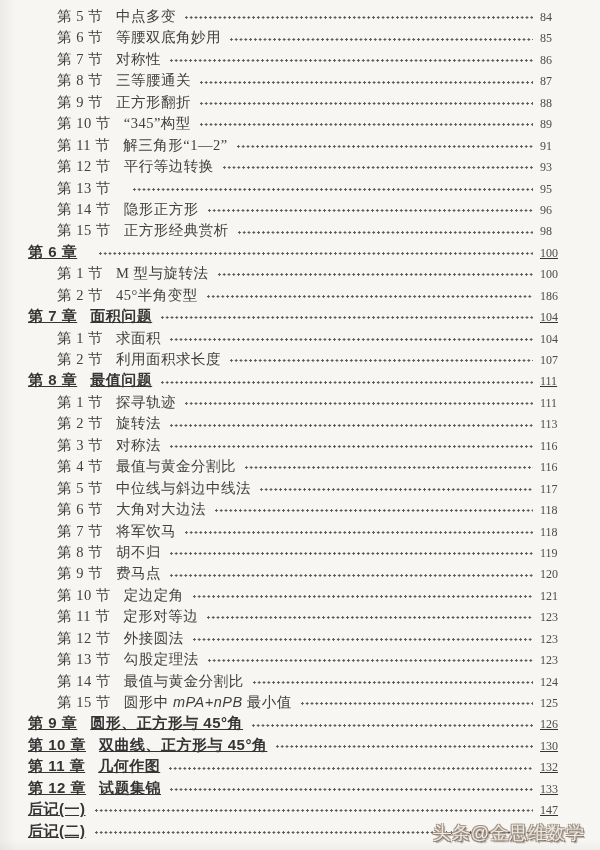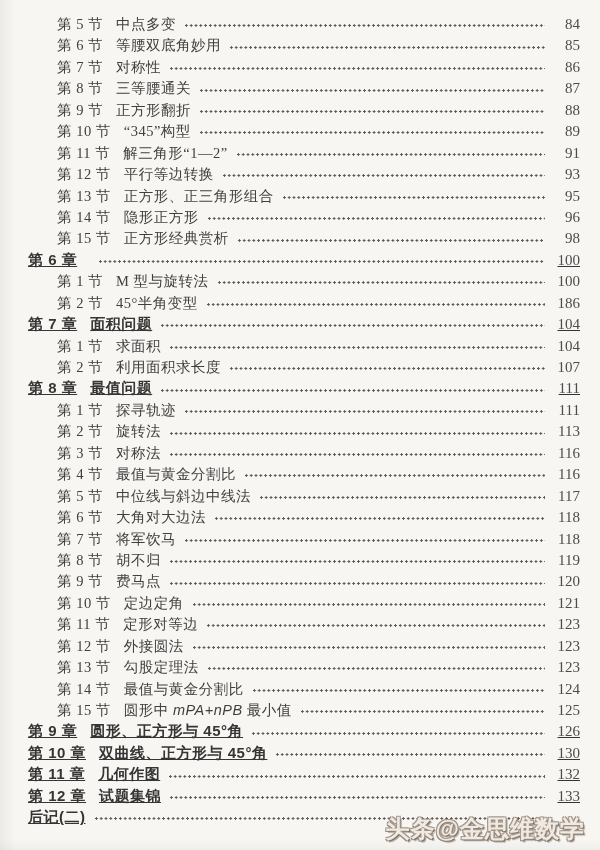--- a/index.html
+++ b/index.html
@@ -23,23 +23,22 @@
     pointer-events: none;
   }
   .page::after {
     content: "";
     position: absolute; left: 0; right: 0; bottom: 0; height: 10px;
     background: linear-gradient(to top, rgba(90,85,80,0.05), rgba(90,85,80,0));
     pointer-events: none;
   }
   .toc {
     position: absolute;
-    top: 7px; left: 0; right: 0;
+    top: 7px; left: 0; right: 12px;
     padding: 0 20px 0 28px;
-    margin-top: 8px;
   }
   .row {
     display: flex;
     align-items: baseline;
     height: 21.45px;
     font-size: 14.5px;
     color: #3f3f3f;
     white-space: nowrap;
   }
   .row.section { padding-left: 29px; }
@@ -63,31 +62,31 @@
     height: 7px;
     margin: 0 7px 0 8px;
     background-image: radial-gradient(circle, #5d5b58 1.05px, rgba(0,0,0,0) 1.35px);
     background-size: 4.8px 7px;
     background-position: left center;
     background-repeat: repeat-x;
   }
   .pagenum {
     font-family: "Liberation Serif", "DejaVu Serif", serif;
     font-weight: 400;
-    font-size: 15px;
+    font-size: 12px;
     color: #4c4c4c;
     min-width: 28px;
-    text-align: right;
+    text-align: left;
   }
   .watermark {
     position: absolute;
     right: 15px; bottom: 5px;
     font-family: "Liberation Sans", "DejaVu Sans", sans-serif;
-    font-weight: 700;
-    font-size: 24px;
+    font-weight: 400;
+    font-size: 18px;
     letter-spacing: 1px;
     color: #f0eae2;
     text-shadow:
       -1px -1px 0 #a3968b,
        1px -1px 0 #a3968b,
       -1px  1px 0 #958879,
        1px  1px 0 #7d6f62,
        2px  2px 1px rgba(110, 95, 80, 0.55);
     pointer-events: none;
     text-align: right;
@@ -141,21 +140,20 @@
         <span class="pagenum">91</span>
       </div>
       <div class="row section">
         <span class="label">第 12 节</span>
         <span class="title">平行等边转换</span>
         <span class="dots"></span>
         <span class="pagenum">93</span>
       </div>
       <div class="row section">
         <span class="label">第 13 节</span>
-        <span class="title">正方形、正三角形组合</span>
         <span class="dots"></span>
         <span class="pagenum">95</span>
       </div>
       <div class="row section">
         <span class="label">第 14 节</span>
         <span class="title">隐形正方形</span>
         <span class="dots"></span>
         <span class="pagenum">96</span>
       </div>
       <div class="row section">
@@ -311,20 +309,25 @@
         <span class="label">第 11 章</span>
         <span class="title">几何作图</span>
         <span class="dots"></span>
         <span class="pagenum">132</span>
       </div>
       <div class="row chapter">
         <span class="label">第 12 章</span>
         <span class="title">试题集锦</span>
         <span class="dots"></span>
         <span class="pagenum">133</span>
+      </div>
+      <div class="row chapter">
+        <span class="title">后记(一)</span>
+        <span class="dots"></span>
+        <span class="pagenum">147</span>
       </div>
       <div class="row chapter">
         <span class="title">后记(二)</span>
         <span class="dots"></span>
         <span class="pagenum"></span>
       </div>
     </div>
   <div class="watermark">头条@金思维数学</div>
 </div>
 

